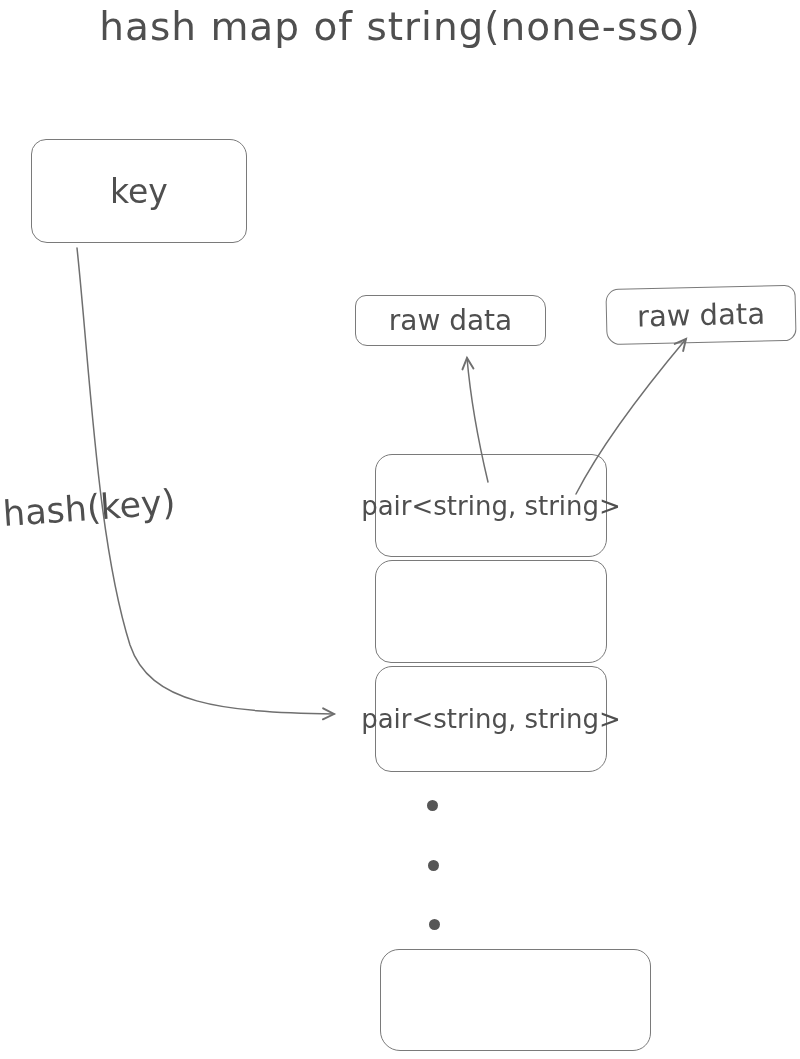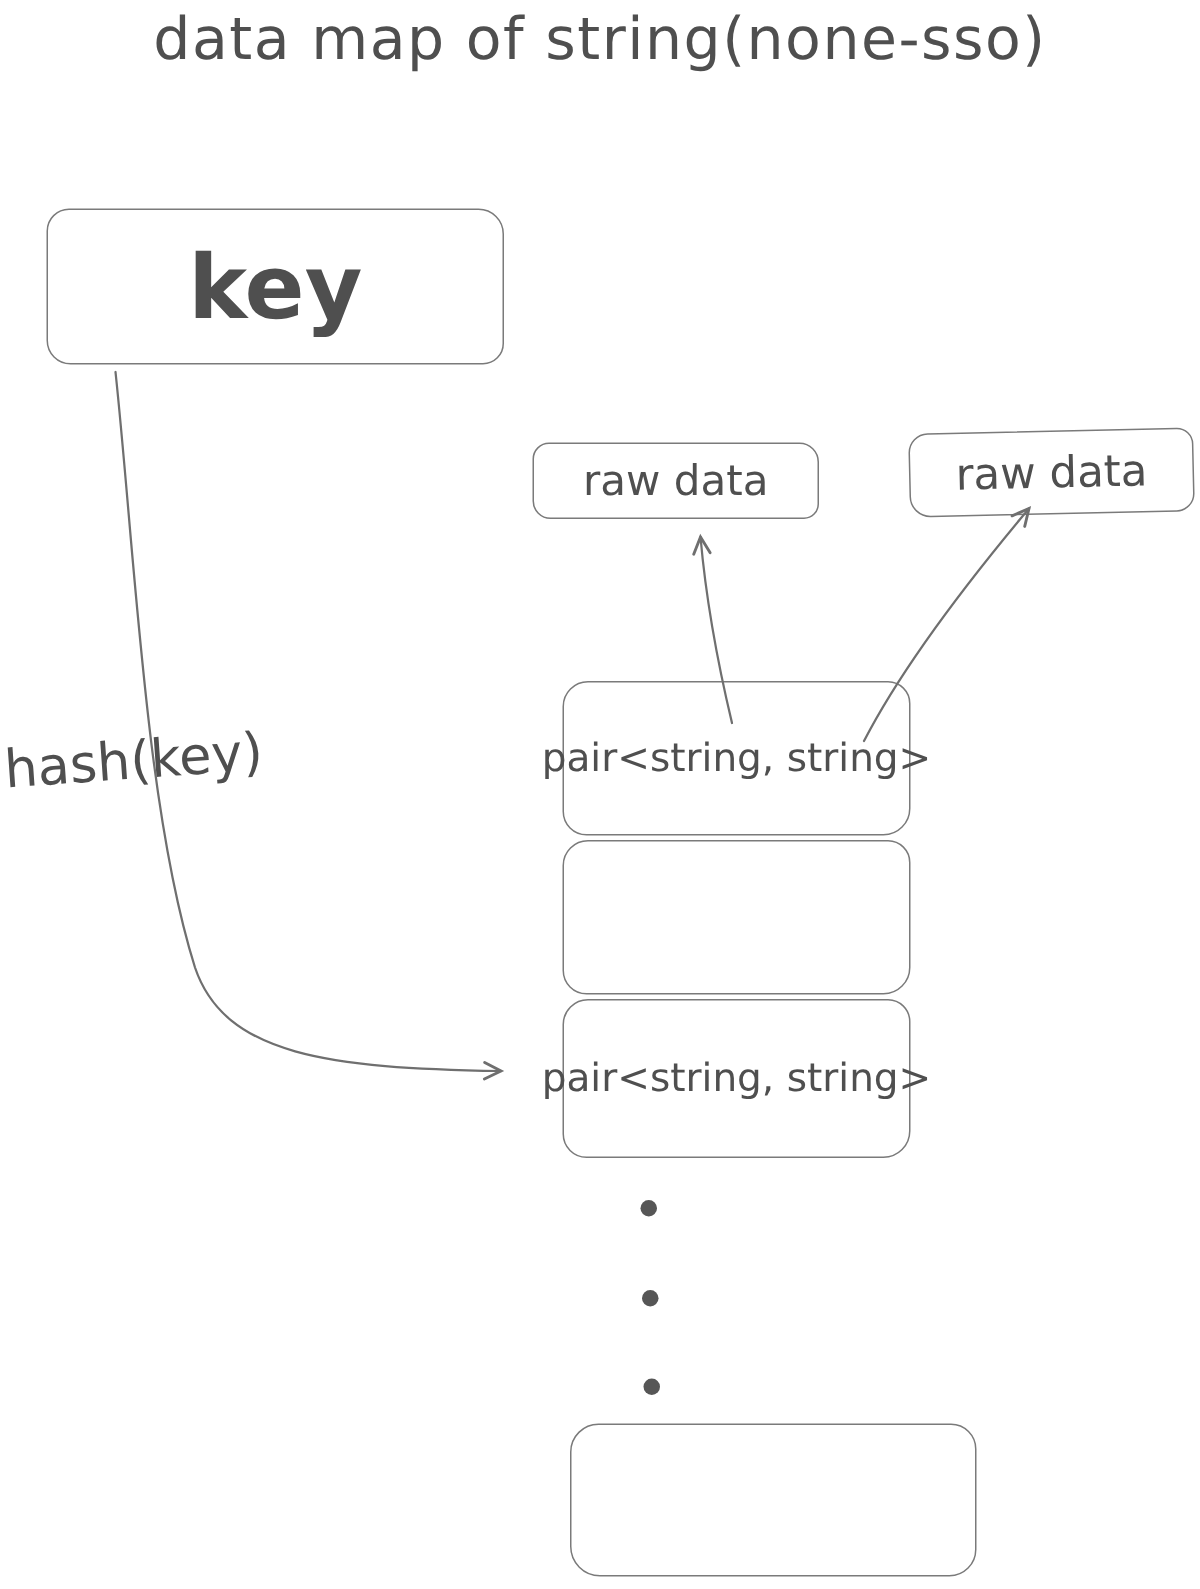--- a/index.html
+++ b/index.html
@@ -31,24 +31,23 @@
     position: absolute;
     border: 1.7px solid #7a7a7a;
     background: #ffffff;
     display: flex;
     align-items: center;
     justify-content: center;
     box-sizing: border-box;
     white-space: nowrap;
   }
   .key-box {
-    left: 31px; top: 139px; width: 305px; height: 104px;
+    left: 31px; top: 139px; width: 216px; height: 104px;
     border-radius: 15px 17px 14px 16px;
-    font-size: 59px;
-    font-weight: bold;
+    font-size: 33px;
   }
   .raw-left {
     left: 355px; top: 295px; width: 191px; height: 51px;
     border-radius: 11px 13px 10px 12px;
     font-size: 28px;
   }
   .raw-right {
     left: 606px; top: 287px; width: 190px; height: 56px;
     border-radius: 13px 11px 12px 14px;
     font-size: 29px;
@@ -92,21 +91,21 @@
     stroke: #6f6f6f;
     stroke-width: 1.5;
     stroke-linecap: round;
   }
 </style>
 </head>
 <body>
 
 <div class="canvas">
 
-  <div class="title">data map of string(none-sso)</div>
+  <div class="title">hash map of string(none-sso)</div>
 
   <div class="box key-box">
     <span>key</span>
   </div>
 
   <div class="box raw-left">
     <span>raw data</span>
   </div>
 
   <div class="box raw-right">

